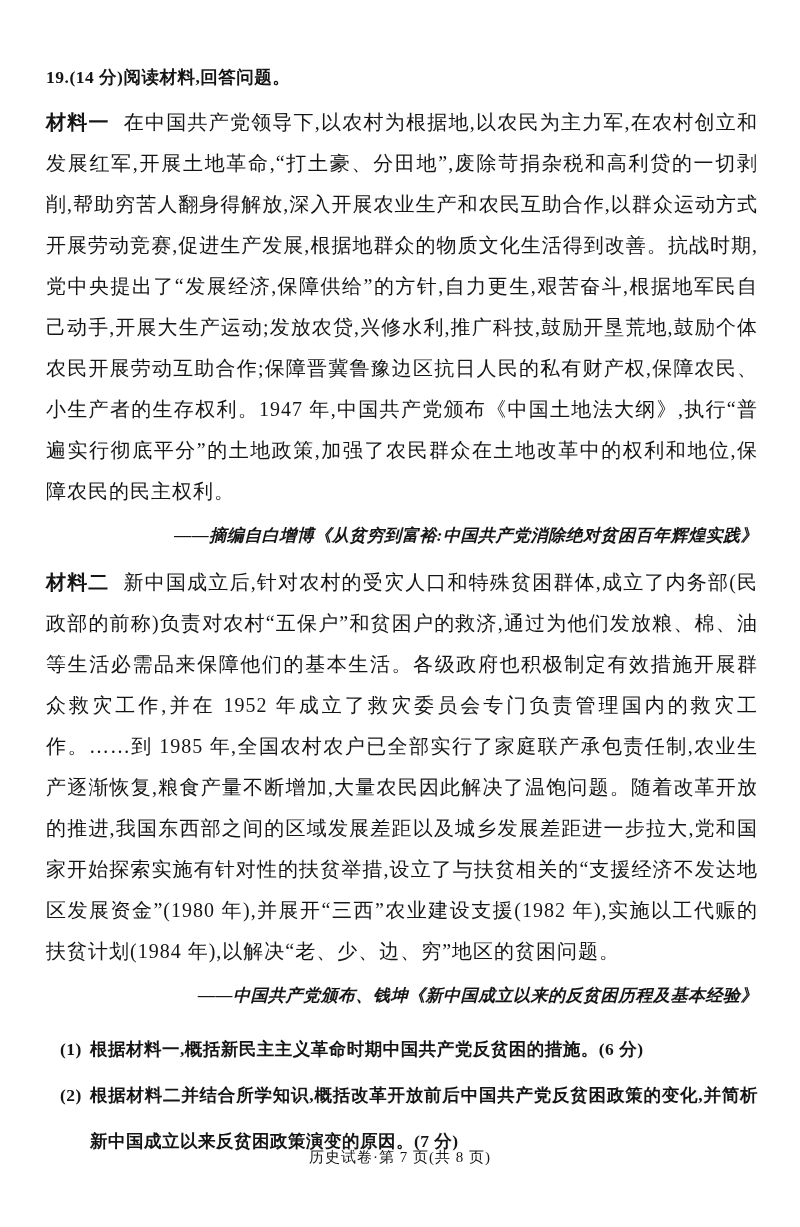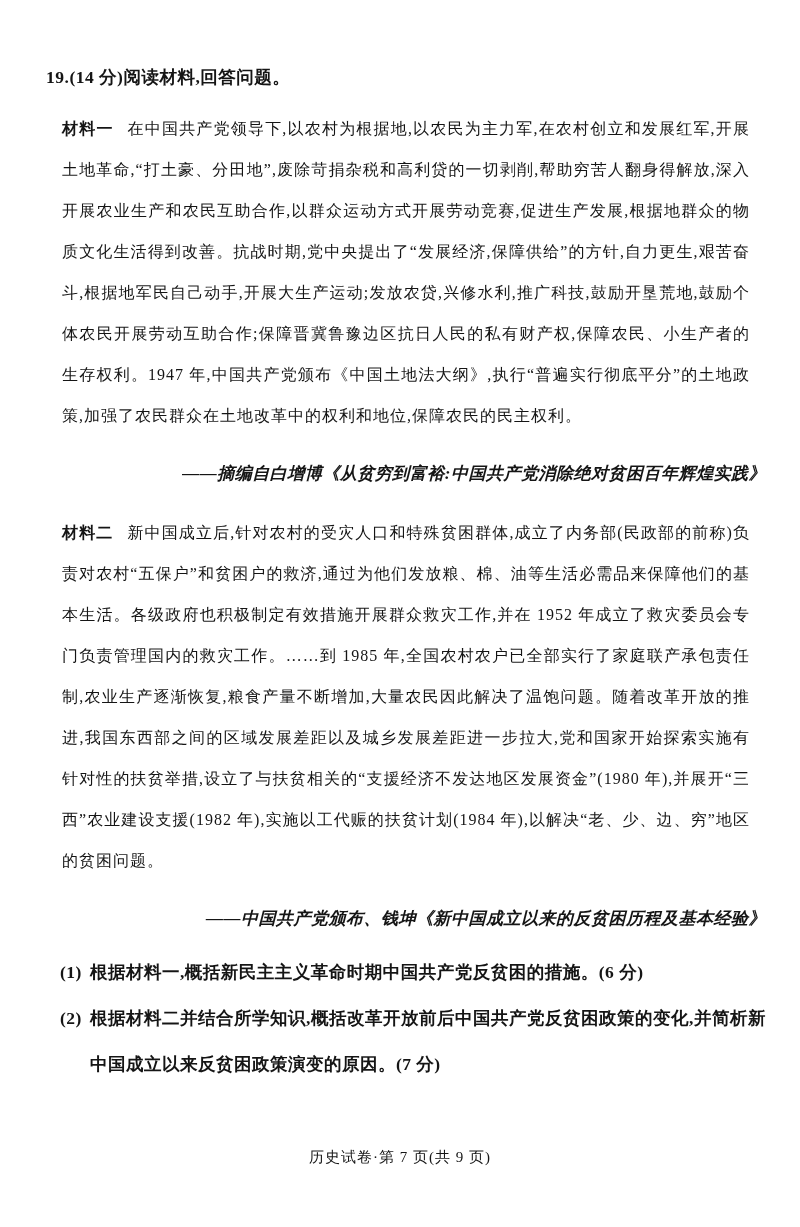--- a/index.html
+++ b/index.html
@@ -12,36 +12,36 @@
     height: 1227px;
     position: relative;
     font-family: "Liberation Serif", "DejaVu Serif", serif;
     color: #151515;
     overflow: hidden;
   }
   .page {
     position: absolute;
     top: 62px;
     left: 46px;
-    right: 34px;
+    right: 42px;
   }
   .q-header {
     font-size: 17.5px;
     font-weight: 600;
     line-height: 30px;
     margin: 0 0 10px 0;
     letter-spacing: 0.5px;
   }
   .material {
-    font-size: 16px;
+    font-size: 20px;
     line-height: 41px;
     text-align: justify;
     text-justify: inter-ideograph;
     letter-spacing: 1px;
-    margin: 16px;
+    margin: 0;
   }
   .material-label {
     font-weight: 700;
     margin-right: 14px;
     letter-spacing: 1px;
   }
   .source-line {
     font-size: 17px;
     font-weight: 600;
     text-align: right;
@@ -108,13 +108,13 @@
       <span class="q-text">根据材料一,概括新民主主义革命时期中国共产党反贫困的措施。(6 分)</span>
     </div>
     <div class="sub-question">
       <span class="q-num">(2)</span>
       <span class="q-text">根据材料二并结合所学知识,概括改革开放前后中国共产党反贫困政策的变化,并简析新中国成立以来反贫困政策演变的原因。(7 分)</span>
     </div>
   </div>
 
 </div>
 
-<div class="page-footer">历史试卷·第 7 页(共 9 页)</div>
+<div class="page-footer">历史试卷·第 7 页(共 8 页)</div>
 
 </body></html>

